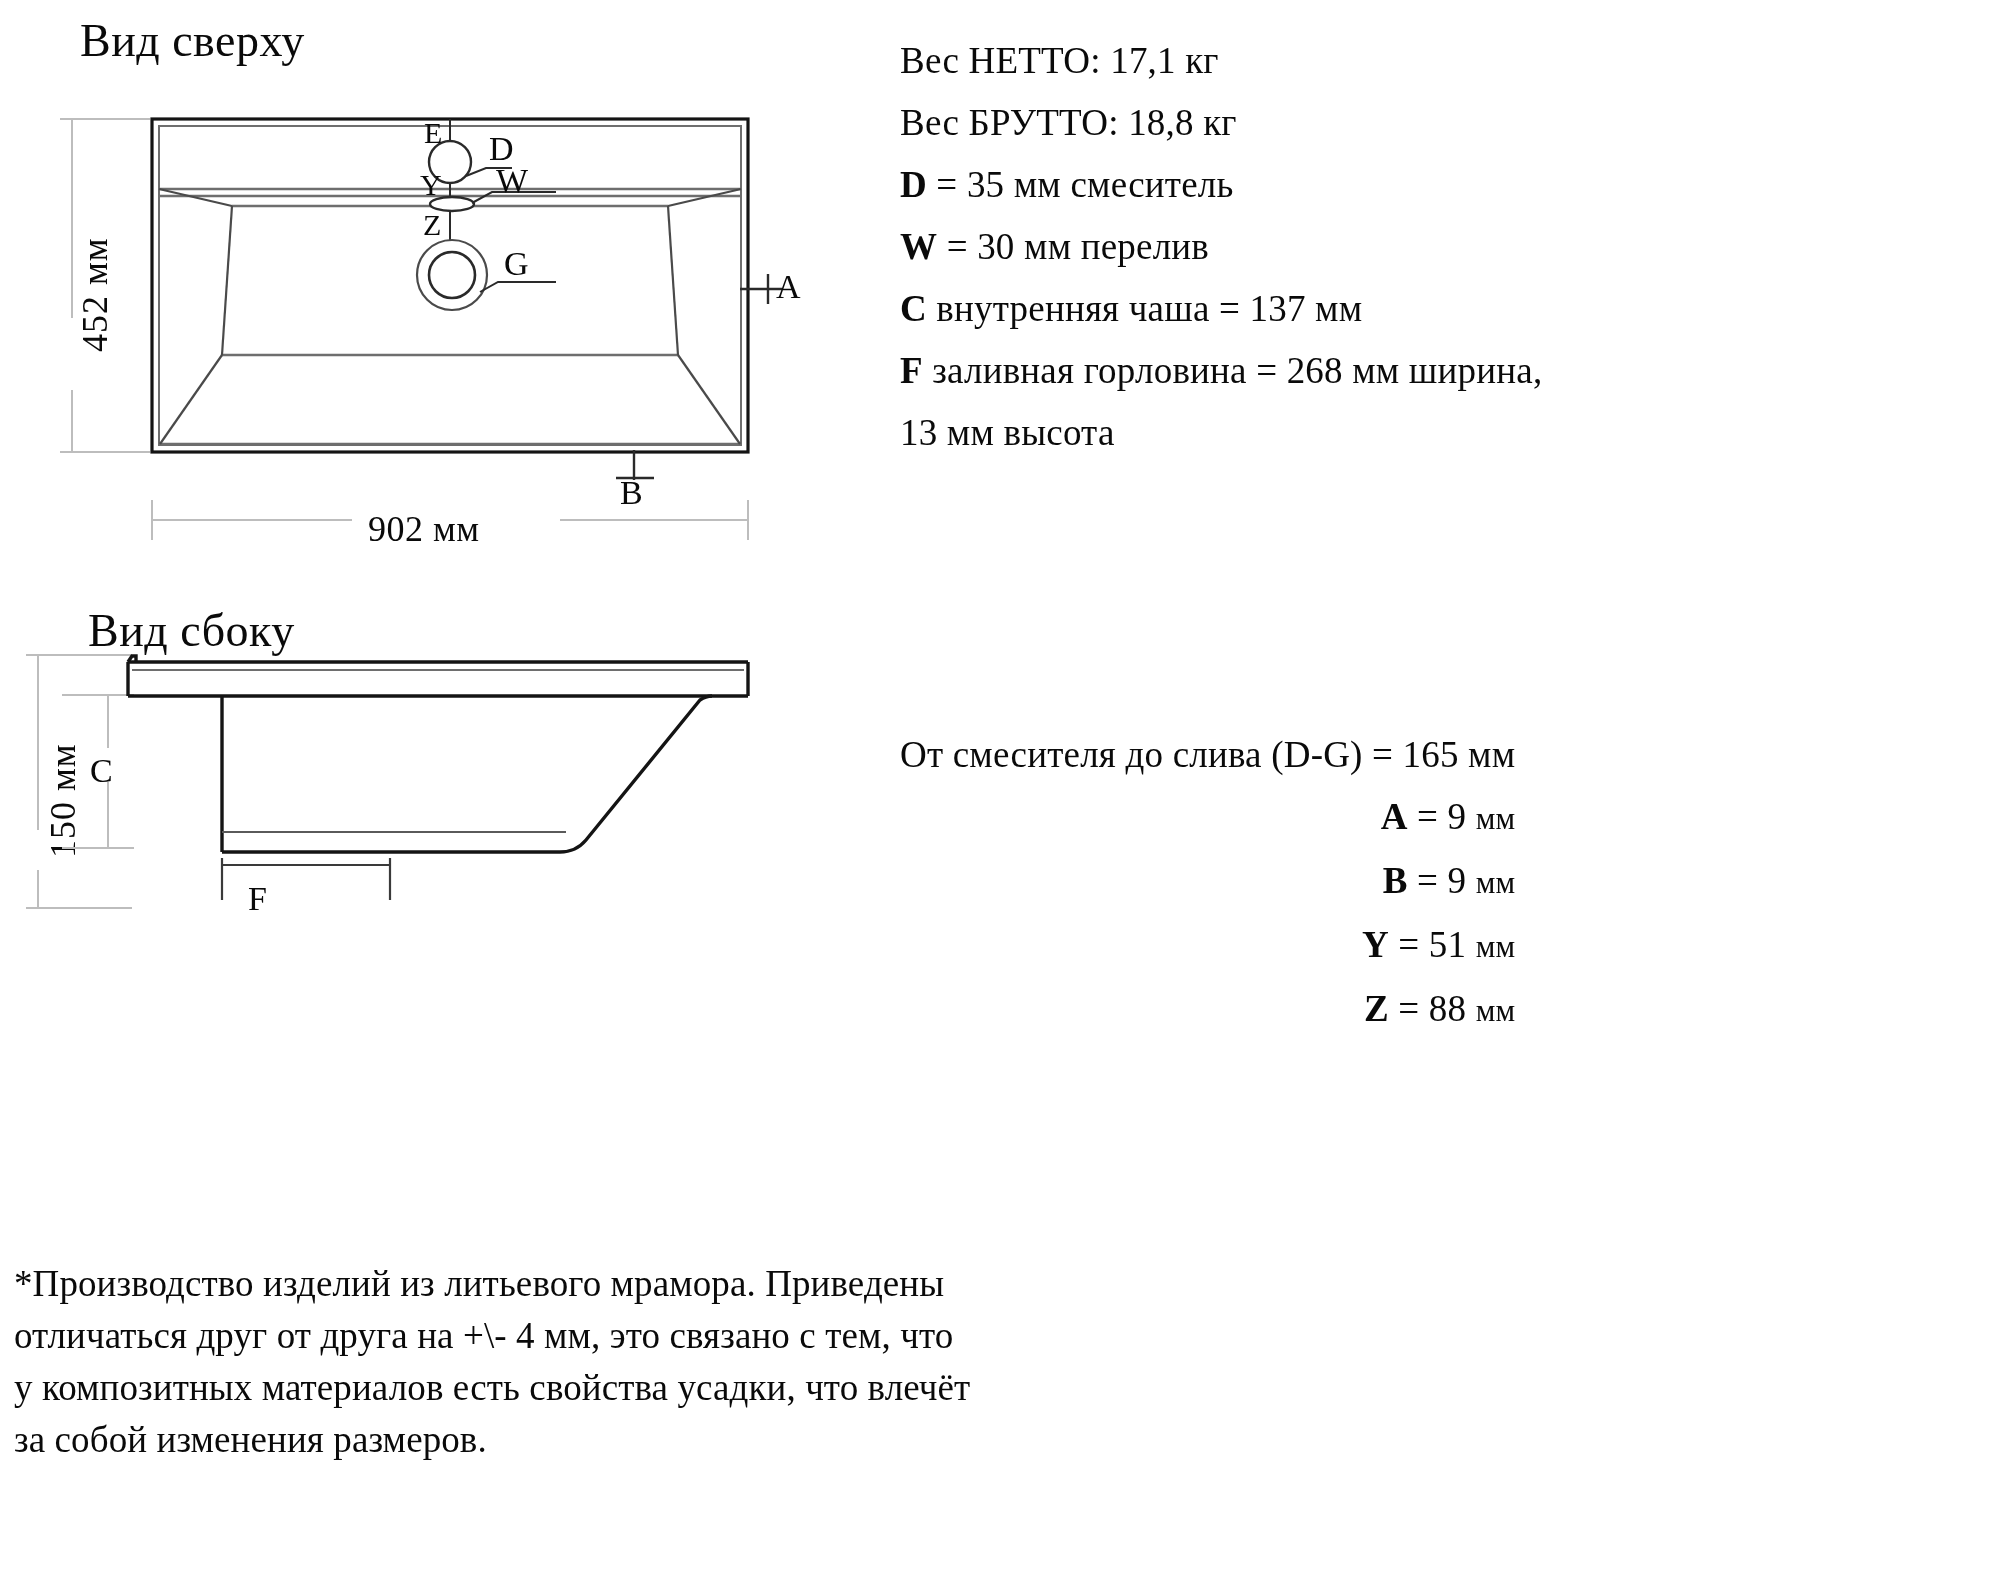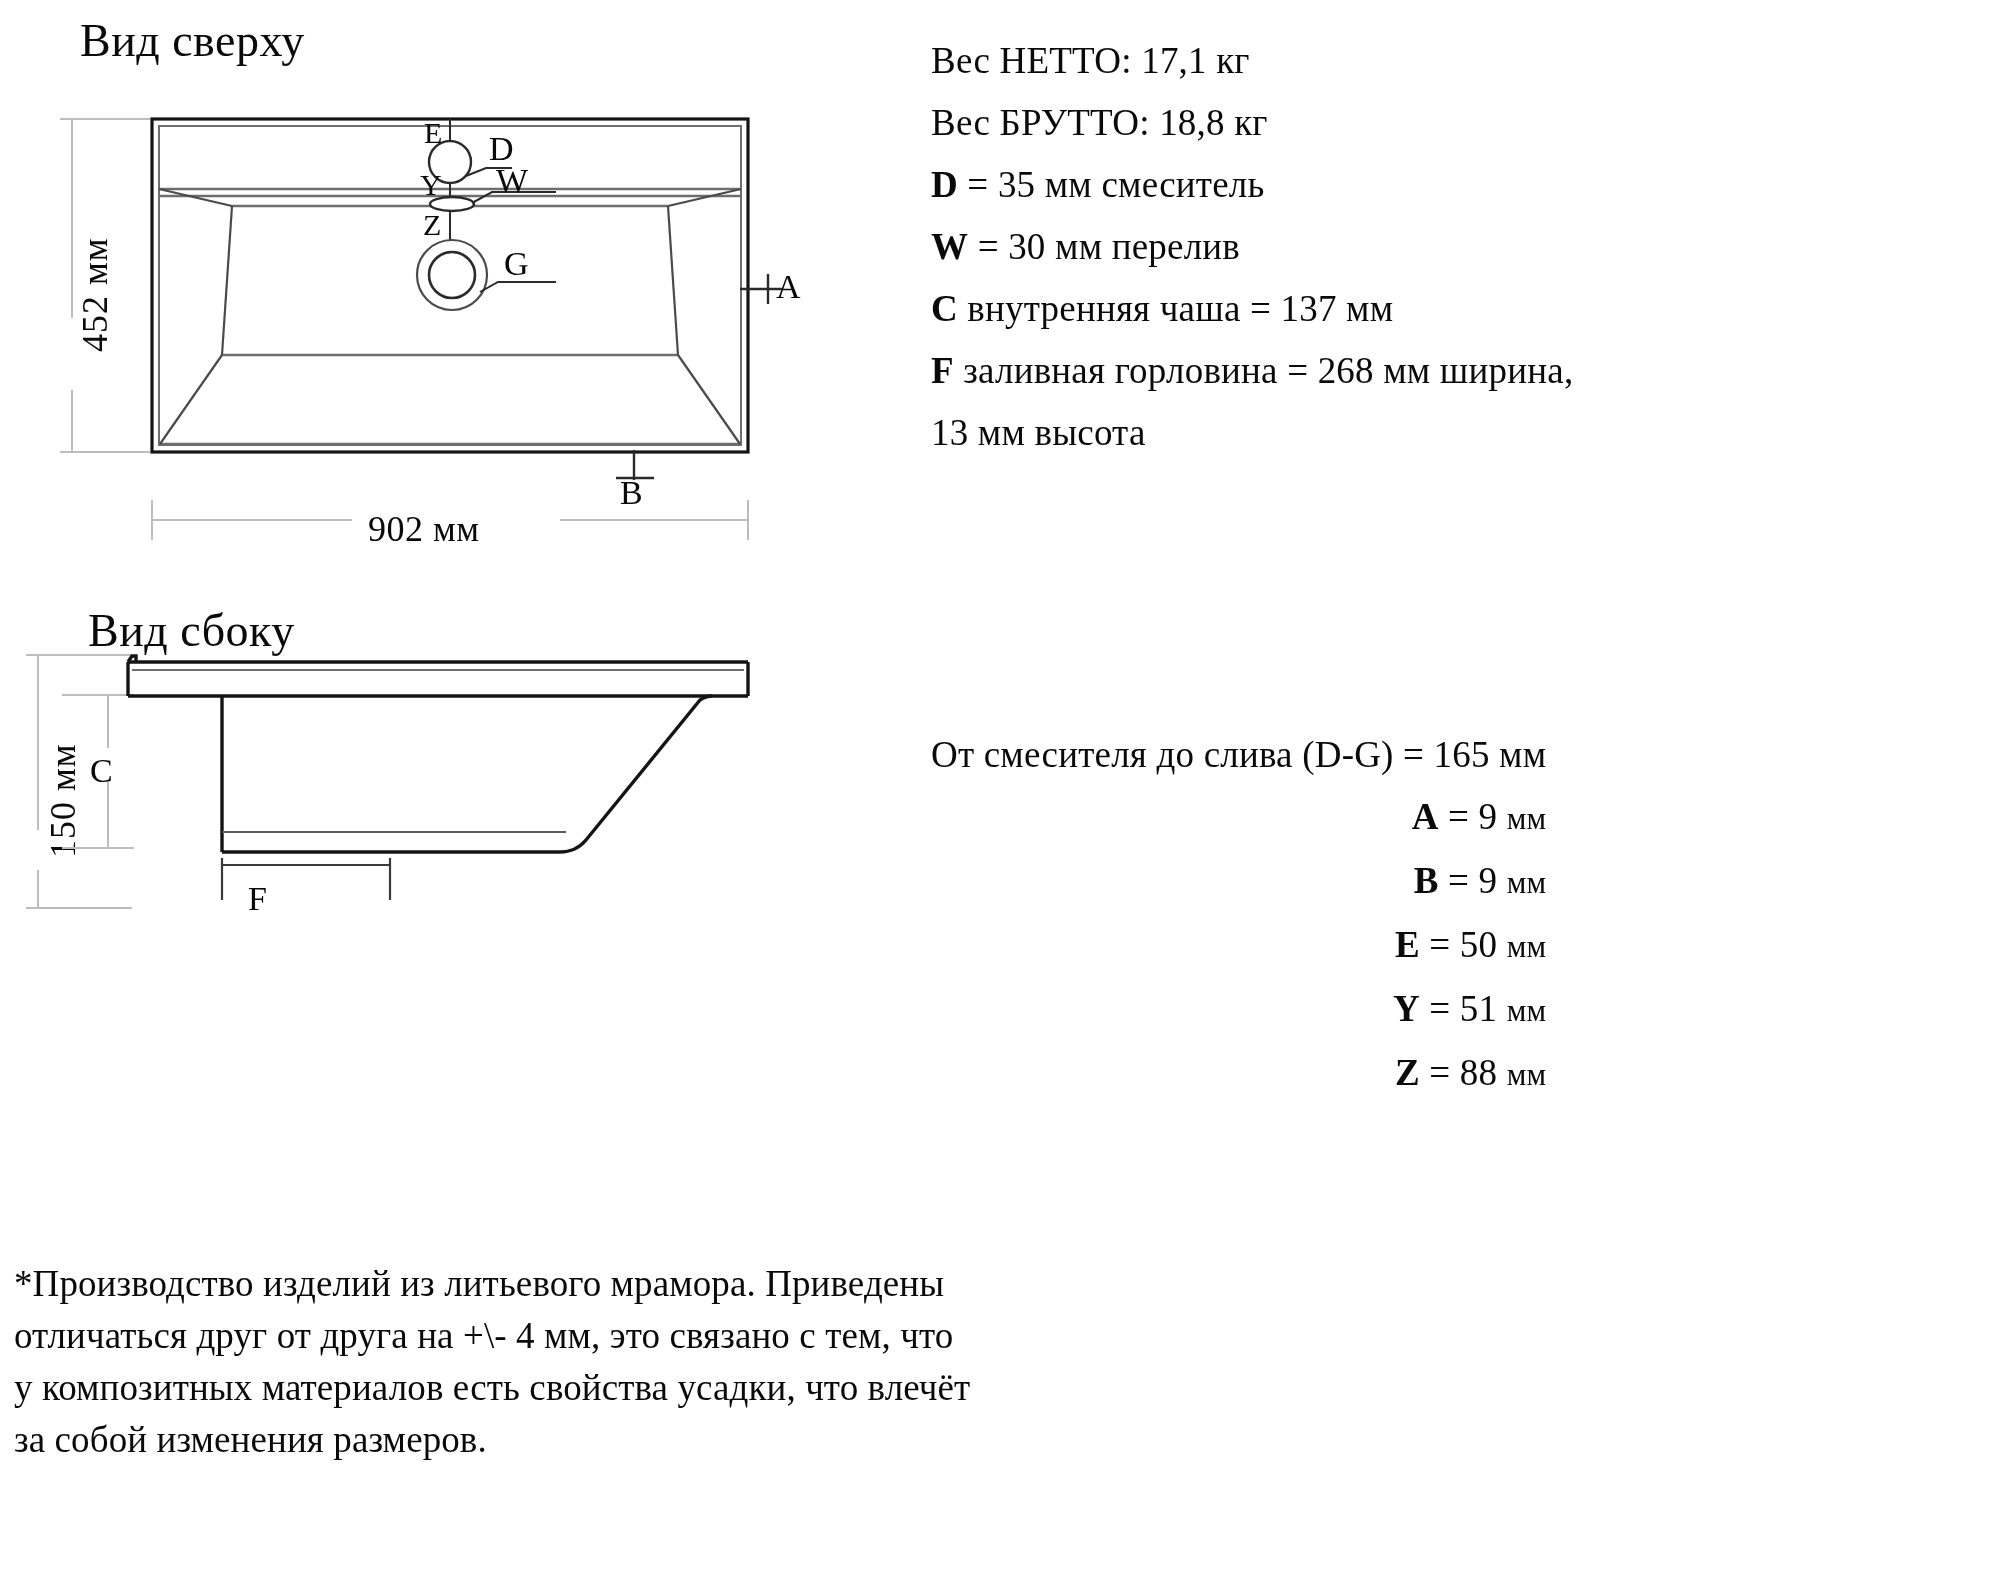--- a/index.html
+++ b/index.html
@@ -49,21 +49,20 @@
     left: 900px;
     white-space: nowrap;
   }
   #spec-block { top: 30px; }
   #spec-block-2 { top: 724px; text-align: right; }
 
   .spec-line {
     font-size: 37px;
     line-height: 62px;
     letter-spacing: .2px;
-    margin-left: 31px;
   }
   .spec-line .key {
     font-weight: bold;
   }
   .spec-line .unit-sm {
     font-size: 31px;
   }
 
   
   #footnote {
@@ -254,23 +253,20 @@
   <div class="spec-line">
     <span>От смесителя до слива (D-G) = 165 мм</span>
   </div>
   <div class="spec-line">
     <span class="key">A</span><span> = 9 </span><span class="unit-sm">мм</span>
   </div>
   <div class="spec-line">
     <span class="key">B</span><span> = 9 </span><span class="unit-sm">мм</span>
   </div>
   <div class="spec-line">
-    <span class="key">E</span><span> = 50 </span><span class="unit-sm">мм</span>
-  </div>
-  <div class="spec-line">
     <span class="key">Y</span><span> = 51 </span><span class="unit-sm">мм</span>
   </div>
   <div class="spec-line">
     <span class="key">Z</span><span> = 88 </span><span class="unit-sm">мм</span>
   </div>
 </div>
 
 <div id="footnote">
   <span class="fn-line">*Производство изделий из литьевого мрамора. Приведены</span>
   <span class="fn-line">отличаться друг от друга на +\- 4 мм, это связано с тем, что</span>

